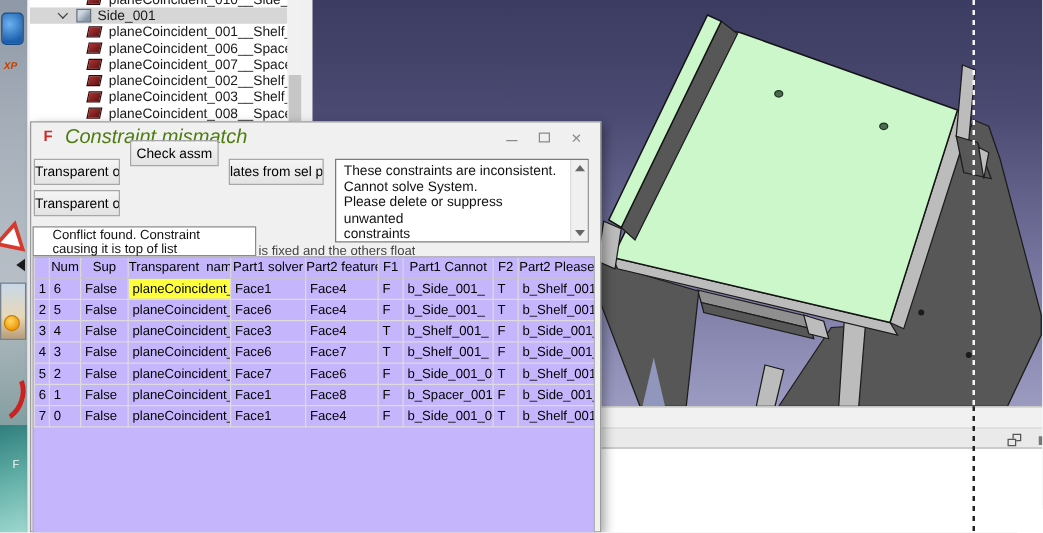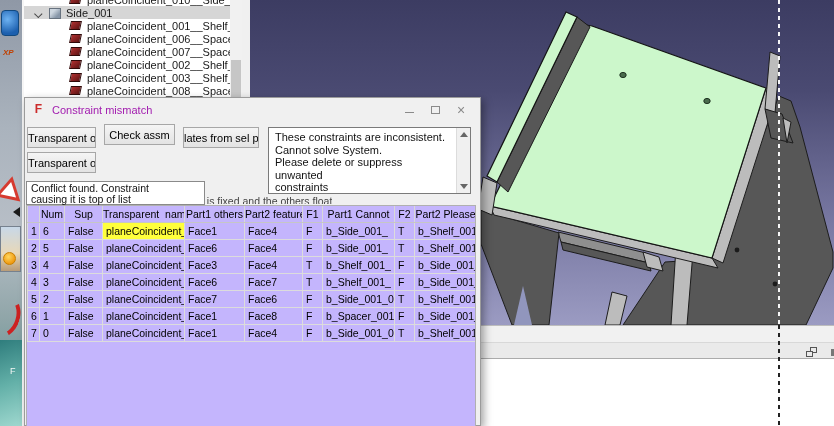--- a/index.html
+++ b/index.html
@@ -31,21 +31,21 @@
   .d-tri { position:absolute; left:13px; top:207px; width:0; height:0;
     border-top:5px solid transparent; border-bottom:5px solid transparent; border-right:7px solid #1b1b1b; }
 
   .win-border { position:absolute; left:22px; top:0; width:2px; height:426px; background:#f6f6f6; }
 
   
   .tree { position:absolute; left:24px; top:0; width:206px; height:97px; background:#ffffff; overflow:hidden; }
   .tree-inner { margin-top:-7px; }
   .tree-row { height:13px; display:flex; align-items:center; font-size:11px; color:#1a1a1a; white-space:nowrap; }
   .tree-row.sel { background:#d6d6d6; }
-  .lvl1 { padding-left:12px;align-items:flex-end; } .lvl2 { padding-left:46px; }
+  .lvl1 { padding-left:24px; } .lvl2 { padding-left:46px; }
   .chev { width:6px; height:6px; border-left:1.5px solid #444; border-bottom:1.5px solid #444;
           transform:rotate(-45deg) translate(1px,-2px); margin-right:7px; flex:none; }
   .part-icon { width:12px; height:11px; margin-right:5px; flex:none; border:1px solid #67727f;
     background:linear-gradient(135deg,#cdd6df 30%,#8796a8 75%); }
   .constraint-icon { width:11px; height:9px; margin-right:6px; flex:none; transform:skewX(-12deg);
     background:linear-gradient(135deg,#b03030,#5d1414); border:1px solid #300909; }
   .tree-scroll { position:absolute; left:230px; top:0; width:12px; height:97px; background:#f1f1f1; }
   .tree-thumb { position:absolute; left:1px; top:60px; width:10px; height:37px; background:#c6c6c6; }
   .splitter { position:absolute; left:242px; top:0; width:8px; height:426px; background:#f0f0f0; }
 
@@ -72,48 +72,48 @@
   .restore-icon i:first-child { right:0; top:0; }
   .restore-icon i:last-child { left:0; bottom:0; }
   .right-sliver { position:absolute; left:831px; top:349px; width:3px; height:7px; background:#777; }
 
   
   .dialog { position:absolute; left:24px; top:97px; width:457px; height:329px; background:#f0f0f0;
     border:1px solid #9b9b9b; box-shadow:3px 3px 8px rgba(0,0,0,.35); z-index:20; }
   .titlebar { position:absolute; left:0; top:0; right:0; height:23px; display:flex; align-items:center; padding-left:7px; }
   .fc-icon { width:13px; height:13px; margin-right:7px; color:#cc2b2b; font-weight:bold; font-size:12px;
     line-height:13px; text-align:center; }
-  .dlg-title { font-size:11px; color:#a21caf; }
+  .dlg-title { font-size:16px; color:#4d7c0f;font-style:italic; }
   .tb-controls { position:absolute; right:6px; top:0; height:23px; display:flex; align-items:center; }
   .tb-btn { width:26px; height:20px; display:flex; align-items:center; justify-content:center; color:#8a8a8a; }
   .min-line { width:9px; height:1px; background:#8a8a8a; margin-top:5px; }
   .max-box { width:9px; height:8px; border:1px solid #8a8a8a; }
   .close-x { font-size:14px; line-height:14px; color:#8a8a8a; }
 
   .btn { position:absolute; height:21px; background:linear-gradient(#f5f5f5,#e3e3e3);
     border:1px solid #a7a7a7; font-size:11px; color:#000; font-family:inherit;
     text-align:center; white-space:nowrap; overflow:hidden; }
   .b1 { left:2px;  top:29px; width:69px; }
-  .b2 { left:79px; top:26px; width:71px; }
+  .b2 { left:79px; top:14px; width:71px; }
   .b3 { left:158px;top:29px; width:76px; }
   .b4 { left:2px;  top:54px; width:69px; }
   .b5 { left:79px; top:54px; width:76px; }
 
   .infobox { position:absolute; left:243px; top:29px; width:203px; height:67px; background:#fff;
     border:1px solid #7a7a7a; font-size:11px; line-height:12.5px; color:#111;
     padding:3px 18px 3px 6px; white-space:pre-line; overflow:hidden; }
   .info-scroll { position:absolute; right:0; top:0; bottom:0; width:14px; background:#f0f0f0; border-left:1px solid #dcdcdc; }
   .arr { position:absolute; left:3px; width:0; height:0; border-left:4px solid transparent; border-right:4px solid transparent; }
   .arr-up { top:4px; border-bottom:5px solid #666; }
   .arr-down { bottom:4px; border-top:5px solid #666; }
 
   .clipped-label { position:absolute; left:120px; top:97px; height:9px; overflow:hidden;
     font-size:10.5px; color:#444; white-space:nowrap; z-index:1; }
   .conflictbox { position:absolute; left:1px; top:83px; width:179px; height:24px; background:#fff;
-    border:1px solid #8a8a8a; font-size:10.5px; line-height:11px; color:#111; padding:1px 4px;
+    border:1px solid #8a8a8a; font-size:10.5px; line-height:11px; color:#111; padding:1px 15px;
     white-space:pre-line; z-index:2; }
 
   .table-wrap { position:absolute; left:1px; top:107px; width:450px; height:248px; background:#c4b5fd;
     border:1px solid #b0b0b0; overflow:hidden; }
   table.ctable { border-collapse:collapse; table-layout:fixed; width:449px; font-size:10.5px; color:#000; }
   .ctable th { font-weight:normal; height:16px; border:1px solid #d8d8d8; border-top:none;
     border-bottom:1px solid #c6c6c6; text-align:center; white-space:pre; overflow:hidden; }
   .ctable td { height:17px; border:1px solid #dcdcdc; padding:0 3px; white-space:nowrap; overflow:hidden; }
   .ctable td.hl { background:var(--hl,#ffff3c); }
 </style>
@@ -271,21 +271,21 @@
             <col style="width: 72px;">
             <col style="width: 20px;">
             <col style="width: 62px;">
           </colgroup>
           <thead>
             <tr>
               <th>&nbsp;</th>
               <th>Num</th>
               <th>Sup</th>
               <th>Transparent  name</th>
-              <th>Part1 others</th>
+              <th>Part1 solver</th>
               <th>Part2 feature</th>
               <th>F1</th>
               <th>Part1 Cannot</th>
               <th>F2</th>
               <th>Part2 Please</th>
             </tr>
           </thead>
           <tbody>
             <tr>
               <td>1</td>

